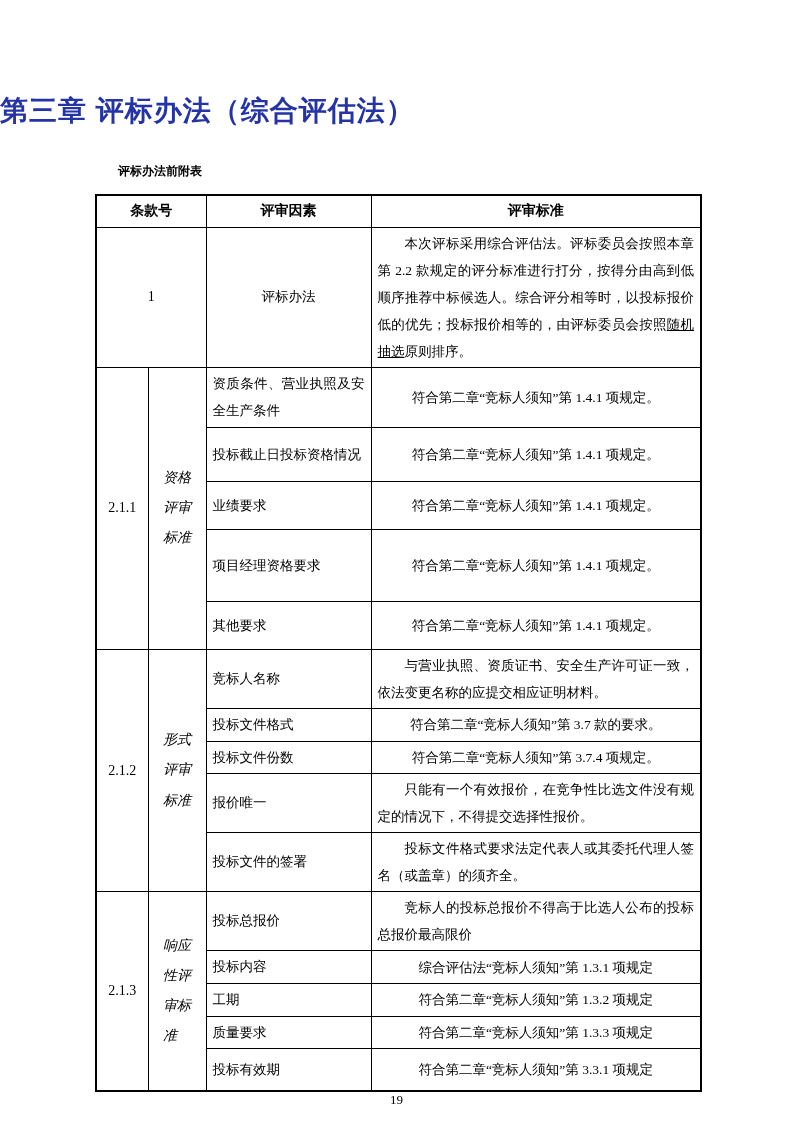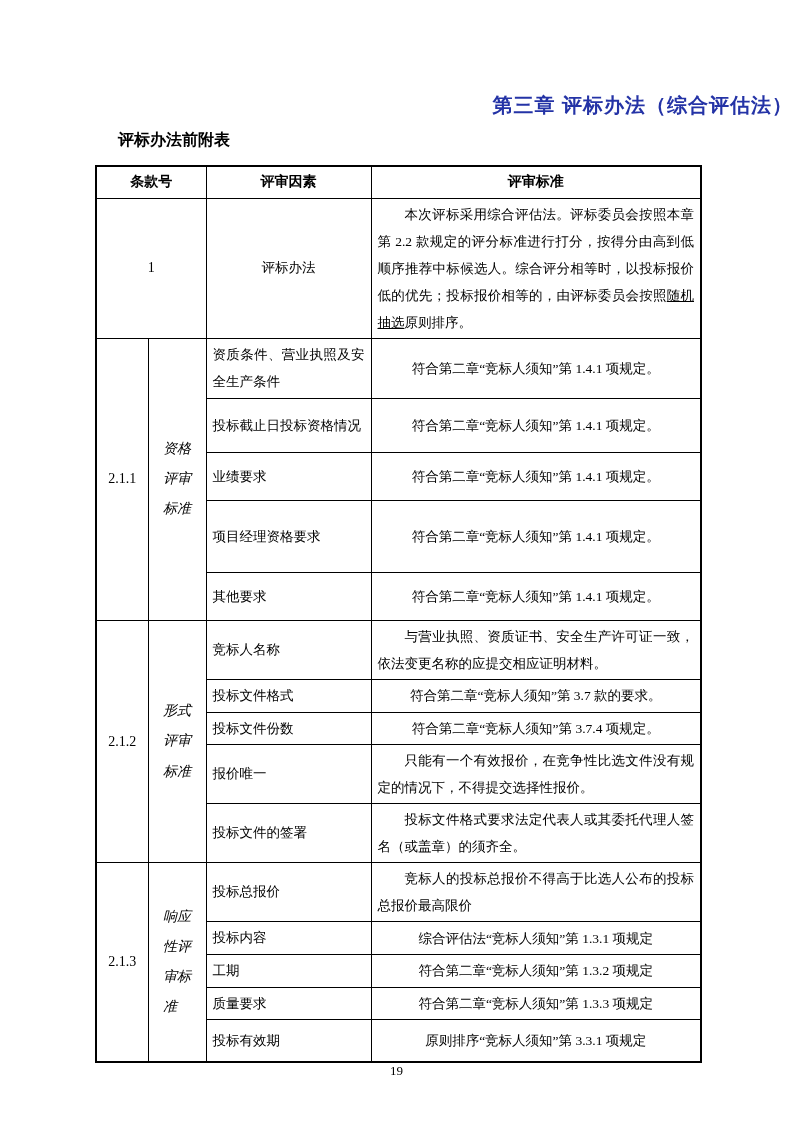--- a/index.html
+++ b/index.html
@@ -8,31 +8,31 @@
     width:793px;height:1122px;
     margin:0 auto;
     background:#ffffff;
     font-family:"Liberation Serif","DejaVu Serif",serif;
     color:#000;
     box-sizing:border-box;
     overflow:hidden;
   }
   .chapter-title{
     padding-top:92px;
-    text-align:right;
+    text-align:left;
     font-family:"Liberation Sans","DejaVu Sans",sans-serif;
     font-weight:bold;
-    font-size:20px;
+    font-size:28px;
     letter-spacing:1px;
   }
   .pre-table-title{
-    margin:11px 0 14px 118px;
+    margin:33px 0 14px 118px;
     font-family:Liberation Mono, monospace;
     font-weight:bold;
-    font-size:16px;
+    font-size:12px;
   }
   table.eval{
     margin-left:95px;
     width:605px;
     border-collapse:collapse;
     table-layout:fixed;
     font-size:13.5px;
   }
   table.eval td,table.eval th{
     border:1px solid #000;
@@ -177,20 +177,20 @@
     <tr style="height:30px;">
       <td class="factor-cell">工期</td>
       <td class="std-cell std-center">符合第二章“竞标人须知”第 1.3.2 项规定</td>
     </tr>
     <tr style="height:30px;">
       <td class="factor-cell">质量要求</td>
       <td class="std-cell std-center">符合第二章“竞标人须知”第 1.3.3 项规定</td>
     </tr>
     <tr style="height:42px;">
       <td class="factor-cell">投标有效期</td>
-      <td class="std-cell std-center">原则排序“竞标人须知”第 3.3.1 项规定</td>
+      <td class="std-cell std-center">符合第二章“竞标人须知”第 3.3.1 项规定</td>
     </tr>
   </tbody>
     </table>
 
   <div class="page-number">19</div>
 
 </div>
 
 </body></html>

